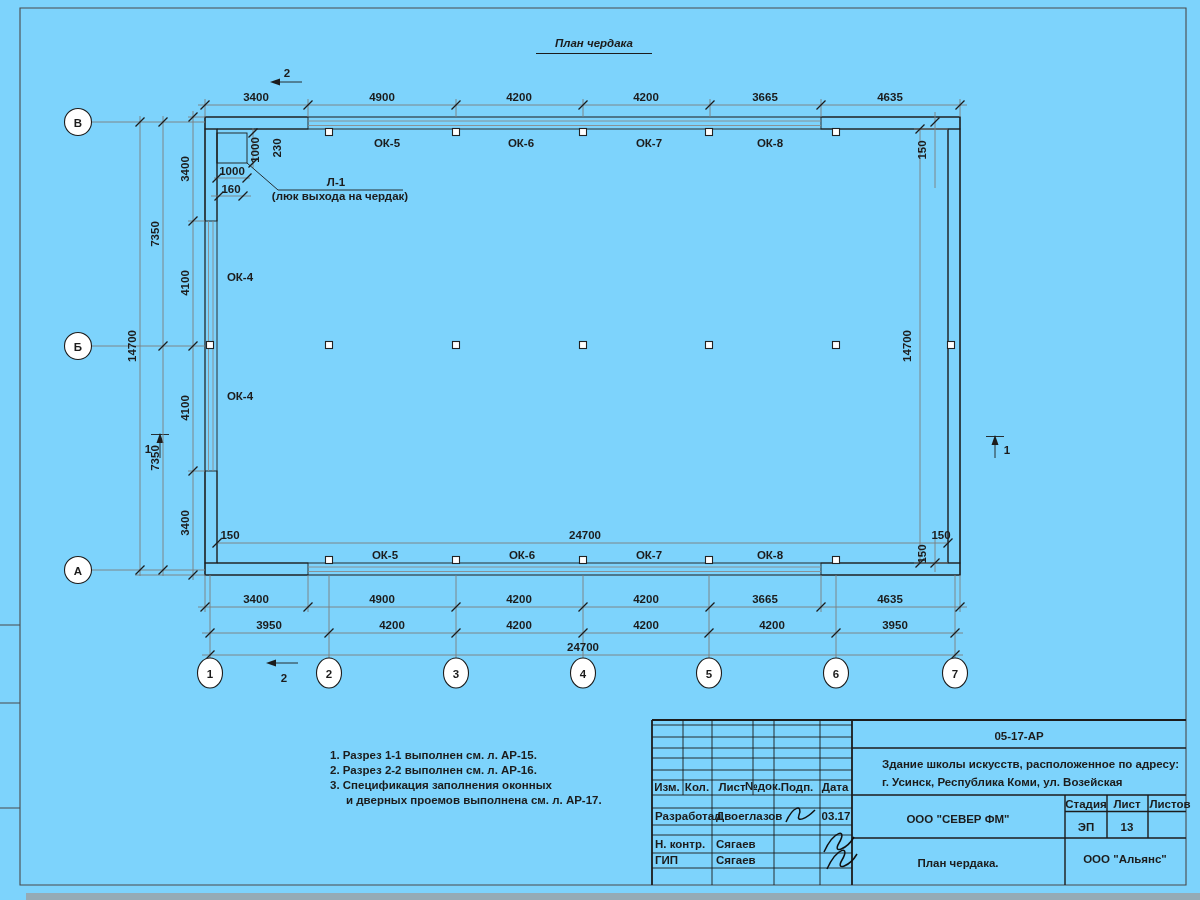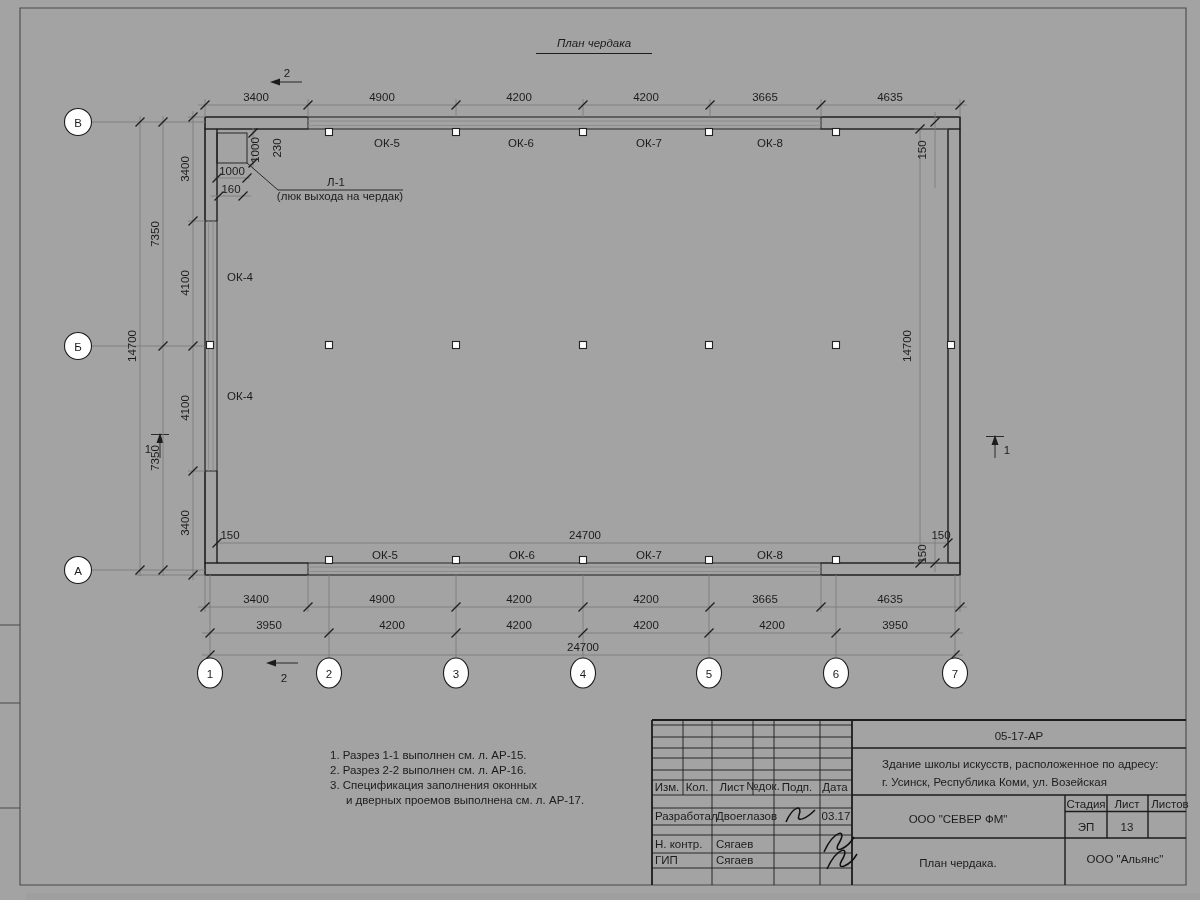--- a/index.html
+++ b/index.html
@@ -1,16 +1,16 @@
 <!DOCTYPE html>
 <html><head>
 <meta charset="utf-8">
 <style>
   html,body{margin:0;padding:0;background:#e8e8e8;}
-  #sheet{position:relative;width:1200px;height:900px;background:#a3a3a3;overflow:hidden;}
+  #sheet{position:relative;width:1200px;height:900px;background:#7dd3fc;overflow:hidden;font-weight:bold;}
   svg{position:absolute;left:0;top:0;}
   .t{font-family:"Liberation Sans",sans-serif;fill:#1c1c1c;text-anchor:middle;font-size:11.5px;}
   .ts{text-anchor:start;}
   .dim{stroke:#7d7d7d;stroke-width:0.9;fill:none;}
   .wall{stroke:#1c1c1c;stroke-width:1.2;fill:none;}
   .thin{stroke:#1c1c1c;stroke-width:0.9;fill:none;}
   .win{stroke:#8a8a8a;stroke-width:0.9;fill:none;}
   .mk{fill:#ffffff;stroke:#222;stroke-width:1.1;}
   .frame{stroke:#4a4a4a;stroke-width:1.1;fill:none;}
   .tb{stroke:#1c1c1c;fill:none;}

